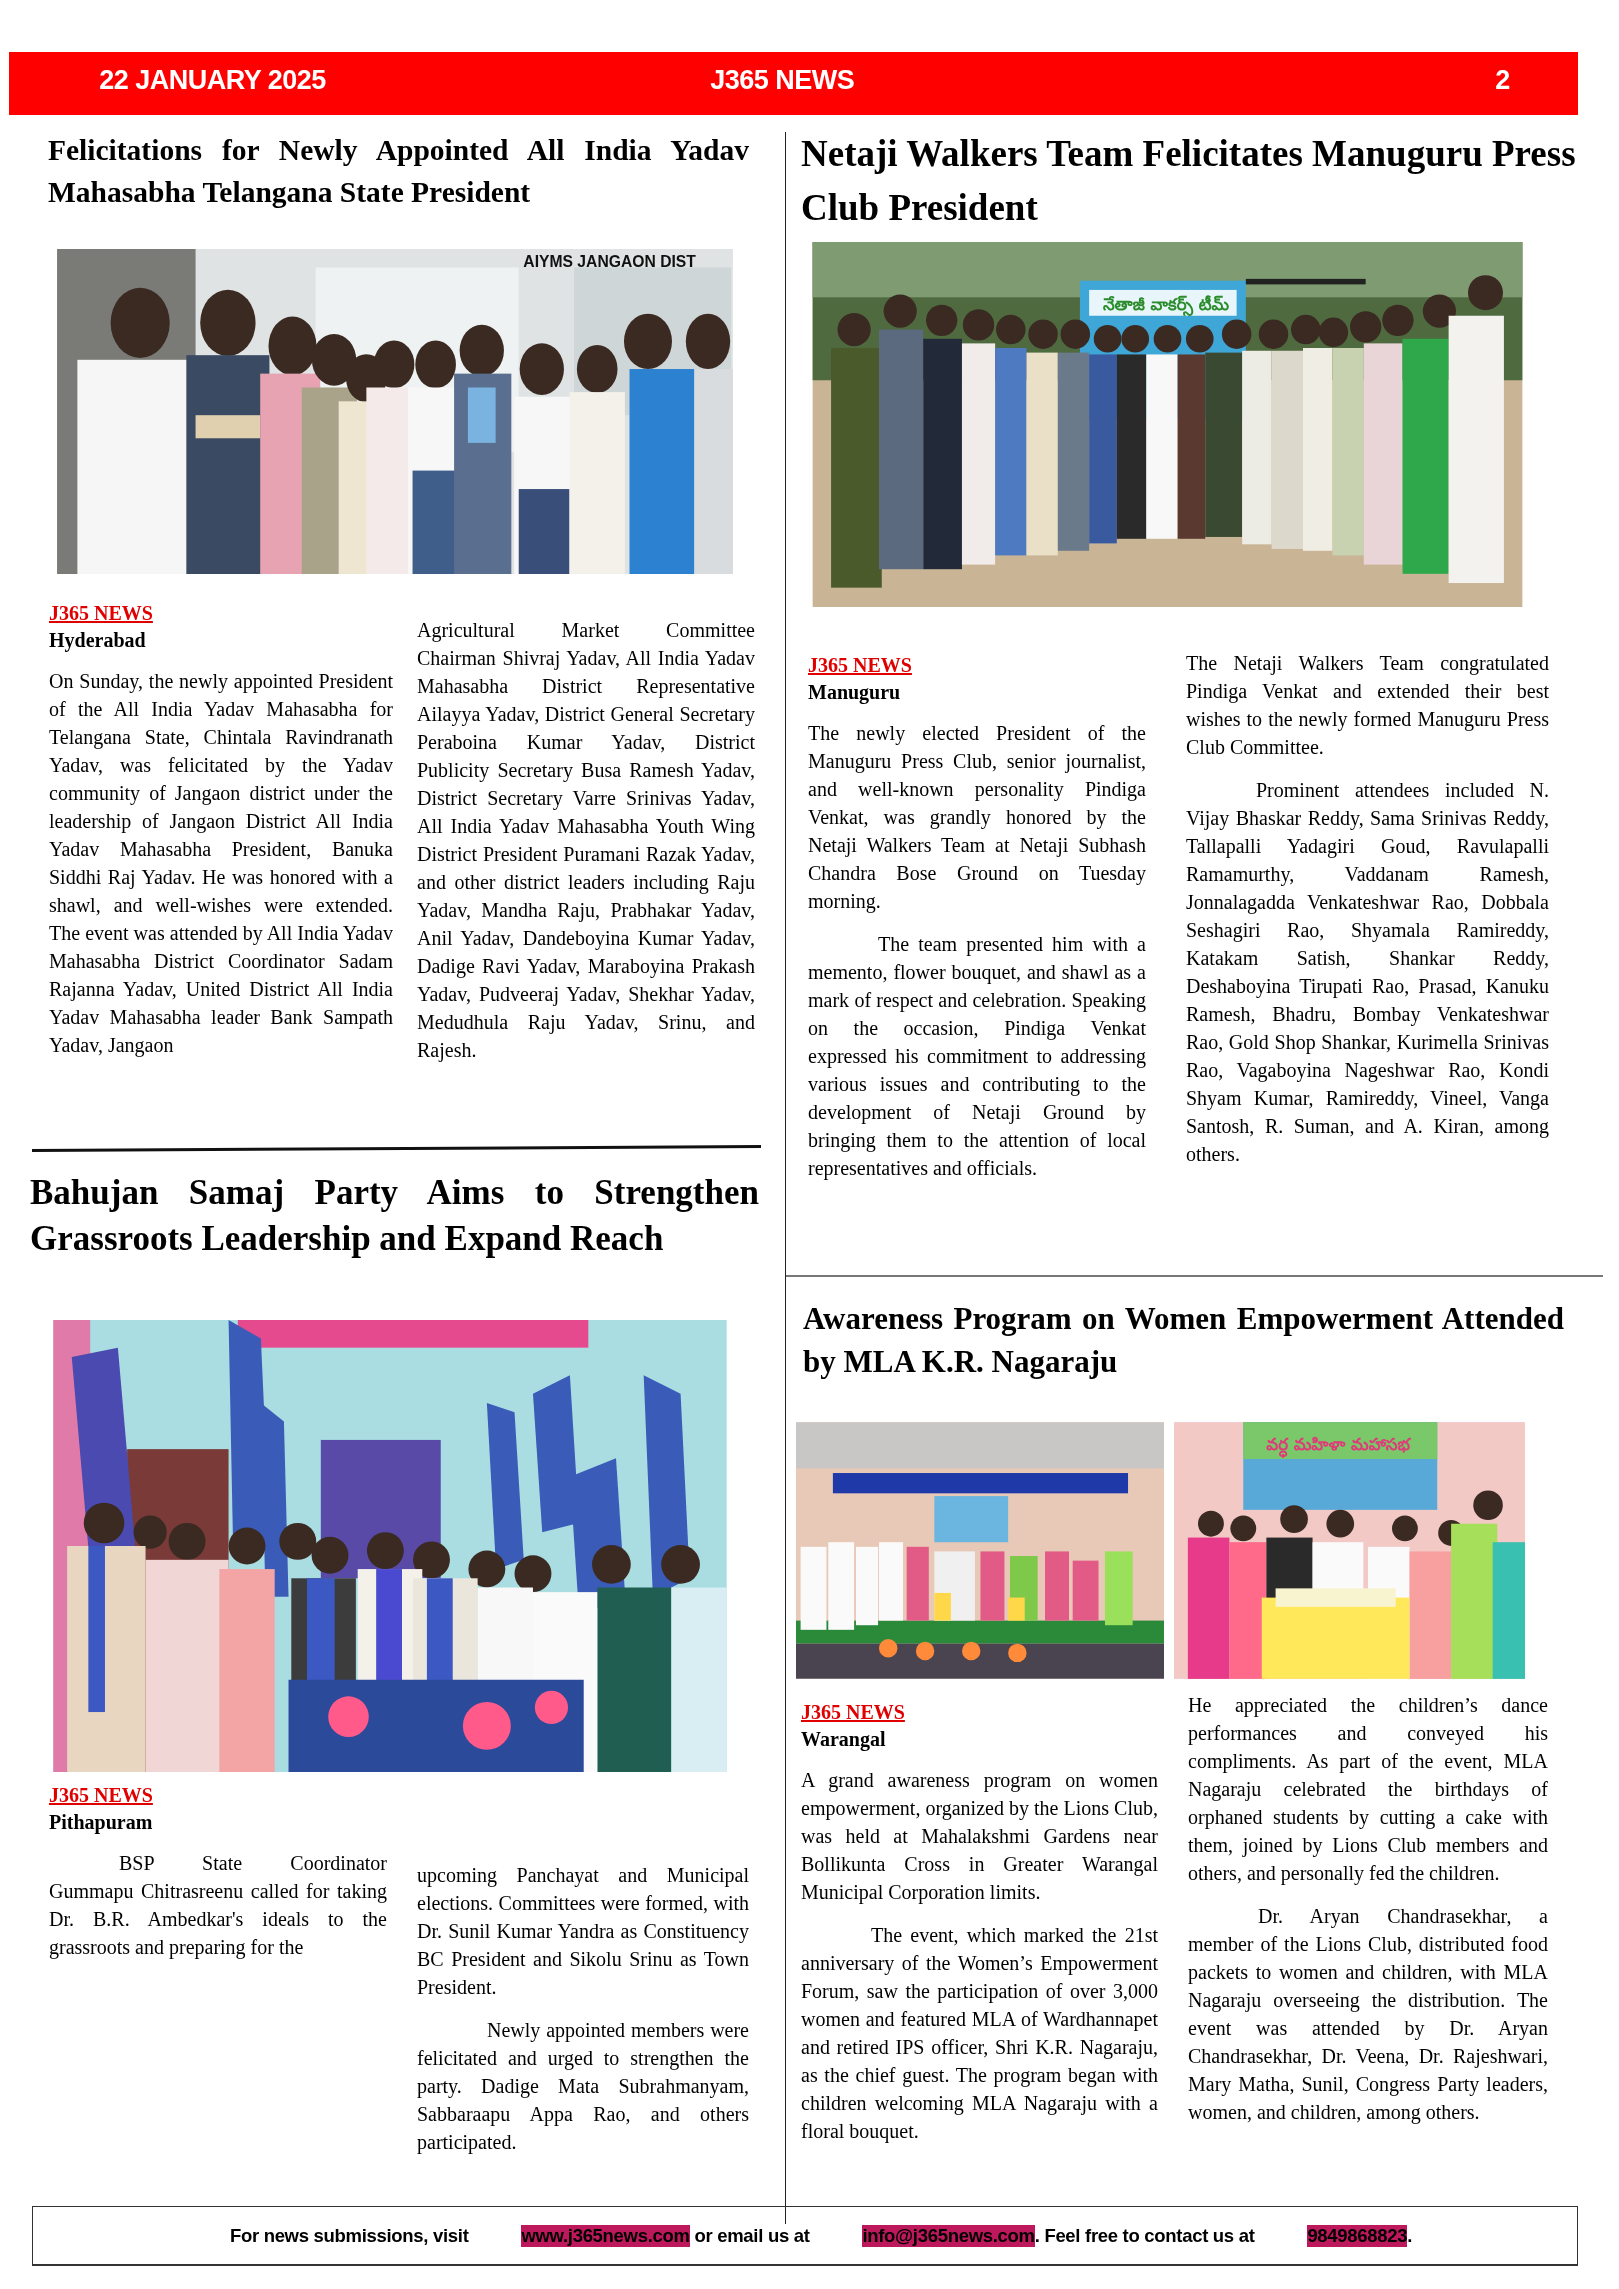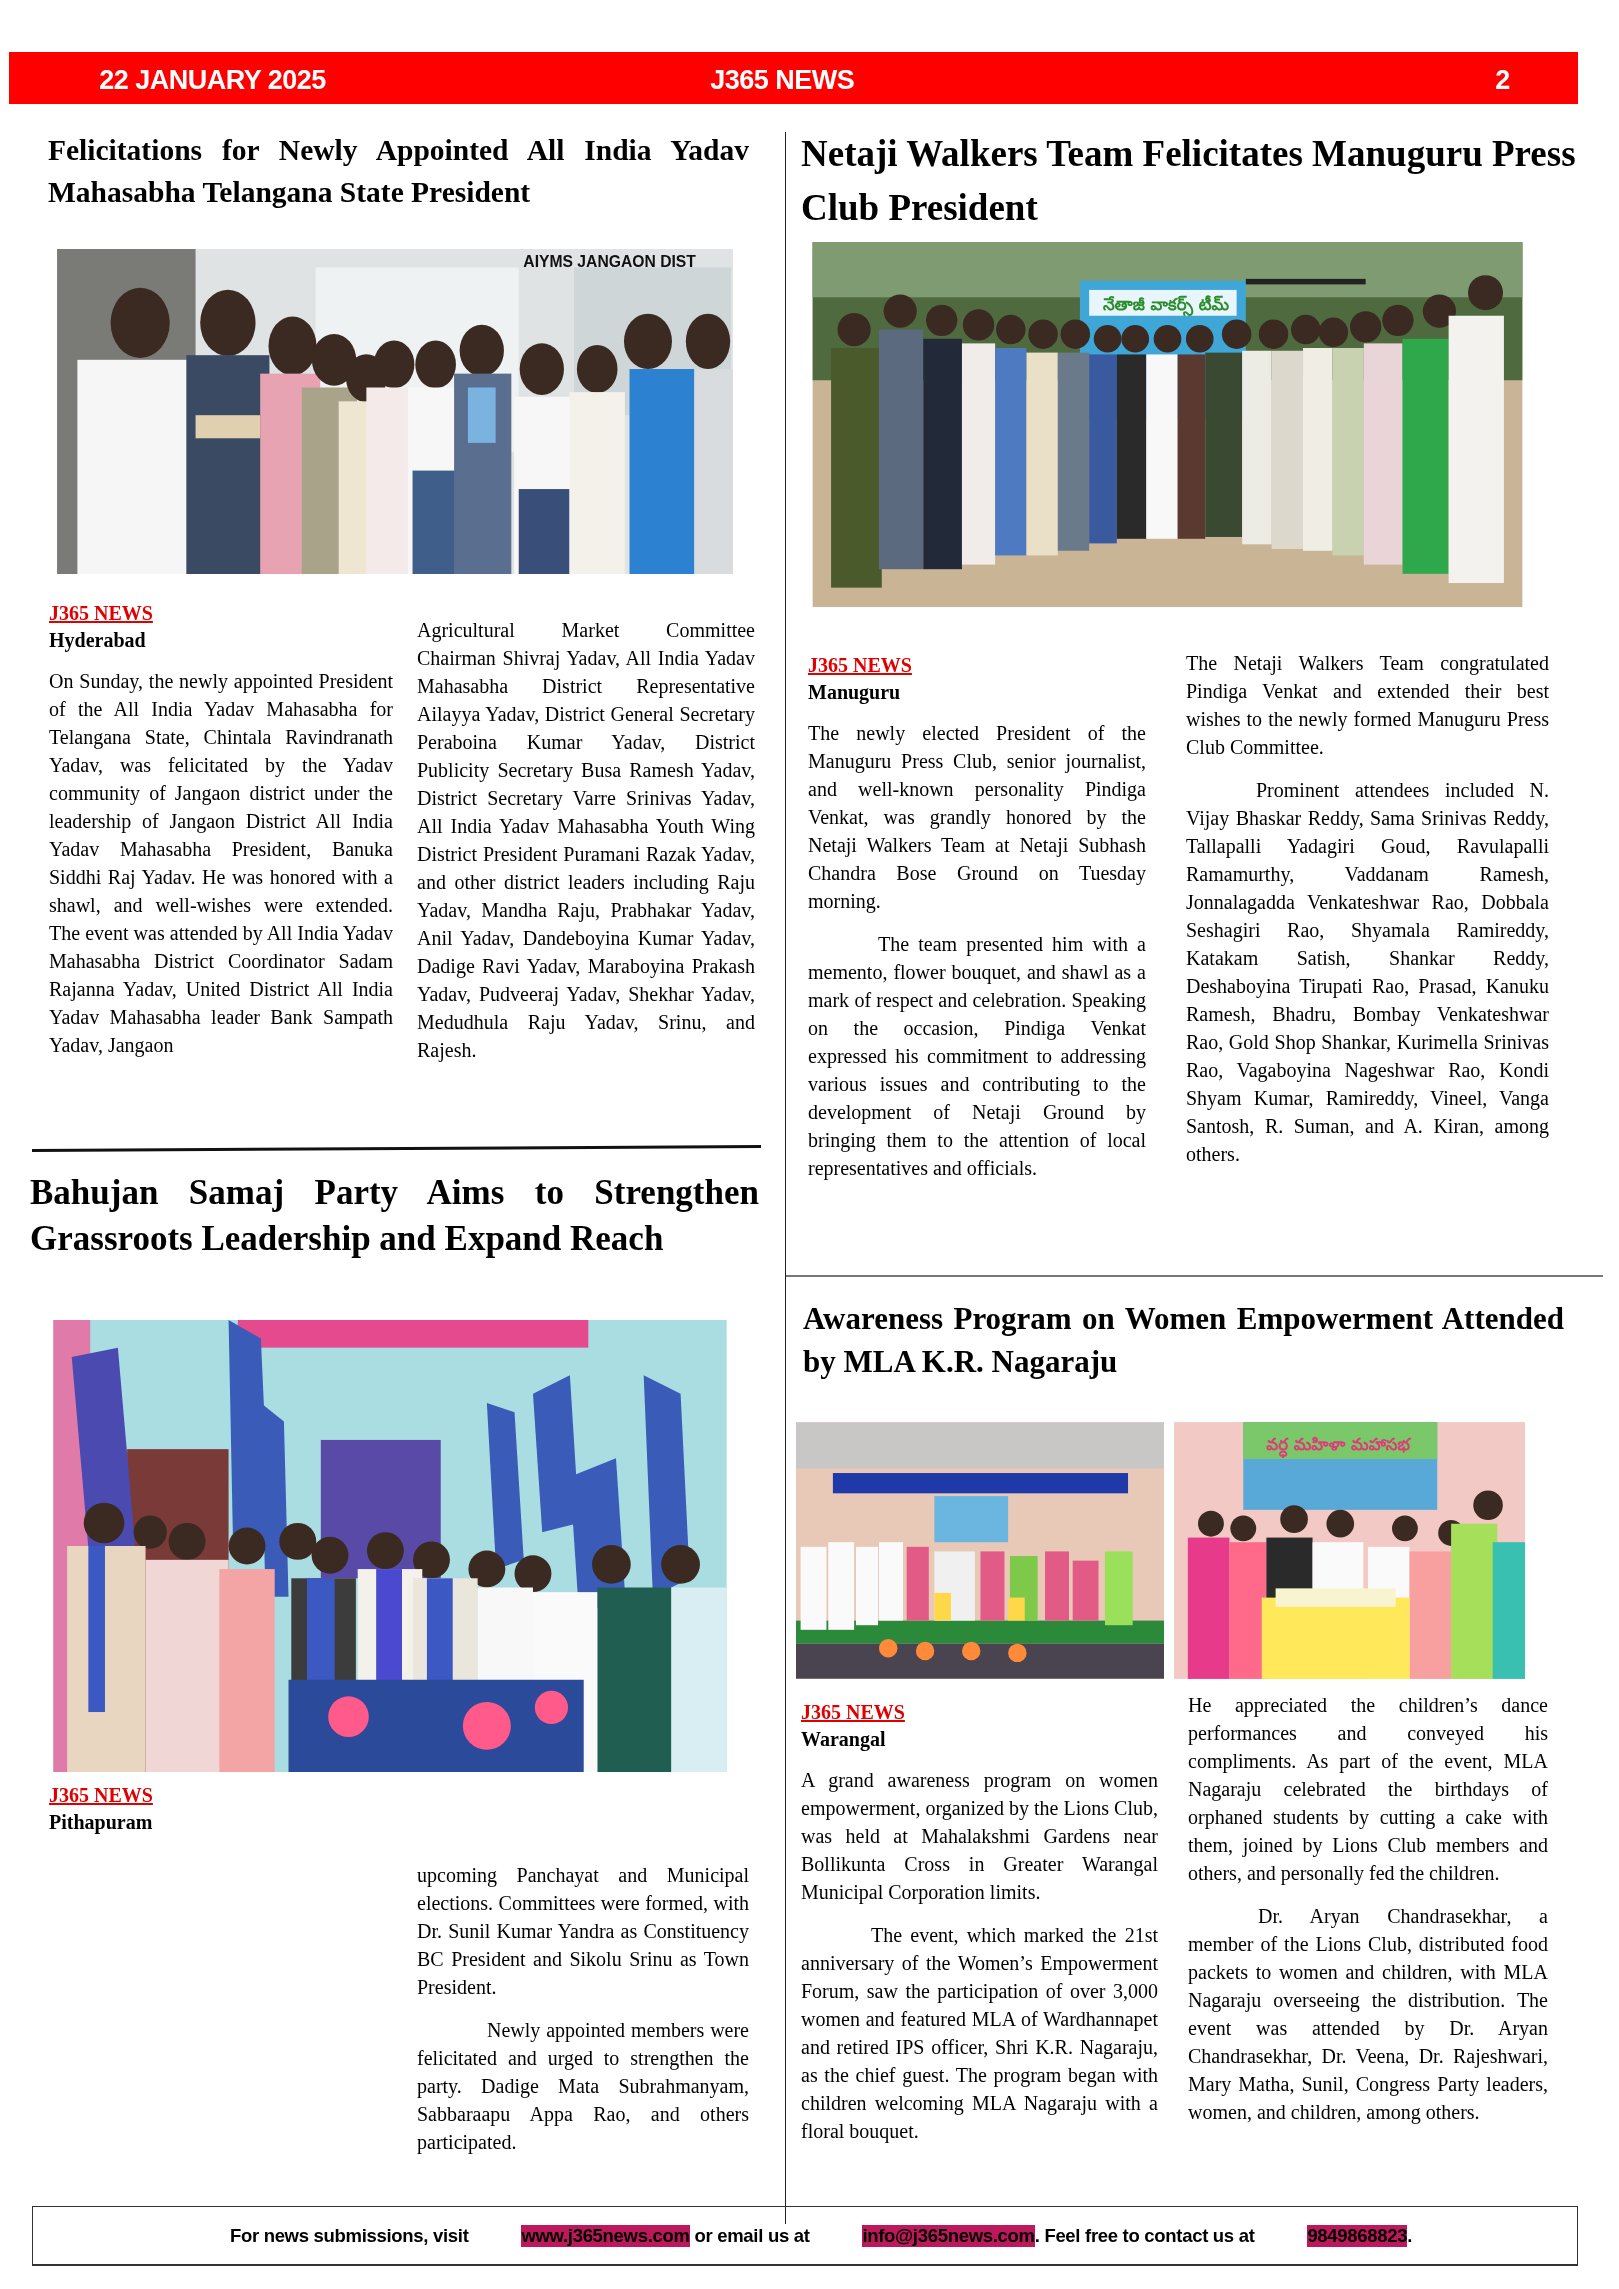--- a/index.html
+++ b/index.html
@@ -1,20 +1,20 @@
 <!DOCTYPE html>
 <html style="font-size:14.8px"><head>
 <meta charset="utf-8">
 <style>
   * { box-sizing: border-box; margin: 0; padding: 0; }
   html, body { width: 1620px; height: 2290px; background: #ffffff; overflow: hidden; }
   body { position: relative; font-family: "Liberation Serif", "DejaVu Serif", serif; color: #000; }
 
   .masthead {
-    position: absolute; left: 9.2px; top: 52px; width: 1569px; height: 52px;
+    position: absolute; left: 9.2px; top: 52px; width: 1569px; height: 63px;
     background: #ff0000; color: #fff;
     font-family: "Liberation Sans", "DejaVu Sans", sans-serif; font-weight: bold;
   }
   .masthead span { position: absolute; top: 13px; font-size: 27px; letter-spacing: -0.5px; }
   .mh-date { left: 90px; }
   .mh-title { left: 701px; }
   .mh-page { left: 1486px; }
 
   .vdivider { position: absolute; left: 785px; top: 132px; width: 0.9px; height: 2092px; background: #222; }
 
@@ -232,20 +232,21 @@
     <rect x="255" y="390" width="320" height="100" fill="#2c4a9a"></rect>
     <circle cx="320" cy="430" r="22" fill="#ff5a8a"></circle>
       <circle cx="470" cy="440" r="26" fill="#ff5a8a"></circle>
       <circle cx="540" cy="420" r="18" fill="#ff5a8a"></circle>
   </svg>
 </div>
 
 <div class="col" style="left:49px; top:1782px; width:338px;">
   <span class="byline-brand">J365 NEWS</span>
   <span class="byline-loc">Pithapuram</span>
+  <p class="indent" style="margin-bottom:0;">BSP State Coordinator Gummapu Chitrasreenu called for taking Dr. B.R. Ambedkar's ideals to the grassroots and preparing for the</p>
 </div>
 <div class="col" style="left:417px; top:1861px; width:332px;">
   <p>upcoming Panchayat and Municipal elections. Committees were formed, with Dr. Sunil Kumar Yandra as Constituency BC President and Sikolu Srinu as Town President.</p>
   <p class="indent">Newly appointed members were felicitated and urged to strengthen the party. Dadige Mata Subrahmanyam, Sabbaraapu Appa Rao, and others participated.</p>
 </div>
 
 <div class="headline" style="left:803px; top:1297px; width:761px; font-size:31px; line-height:43px; text-align:justify; text-align-last:left;">Awareness Program on Women Empowerment Attended by MLA K.R. Nagaraju</div>
 
 <div class="photo" style="left:796px; top:1422px; width:368px; height:257px;">
   <svg width="368" height="257" viewBox="0 0 399 278">

